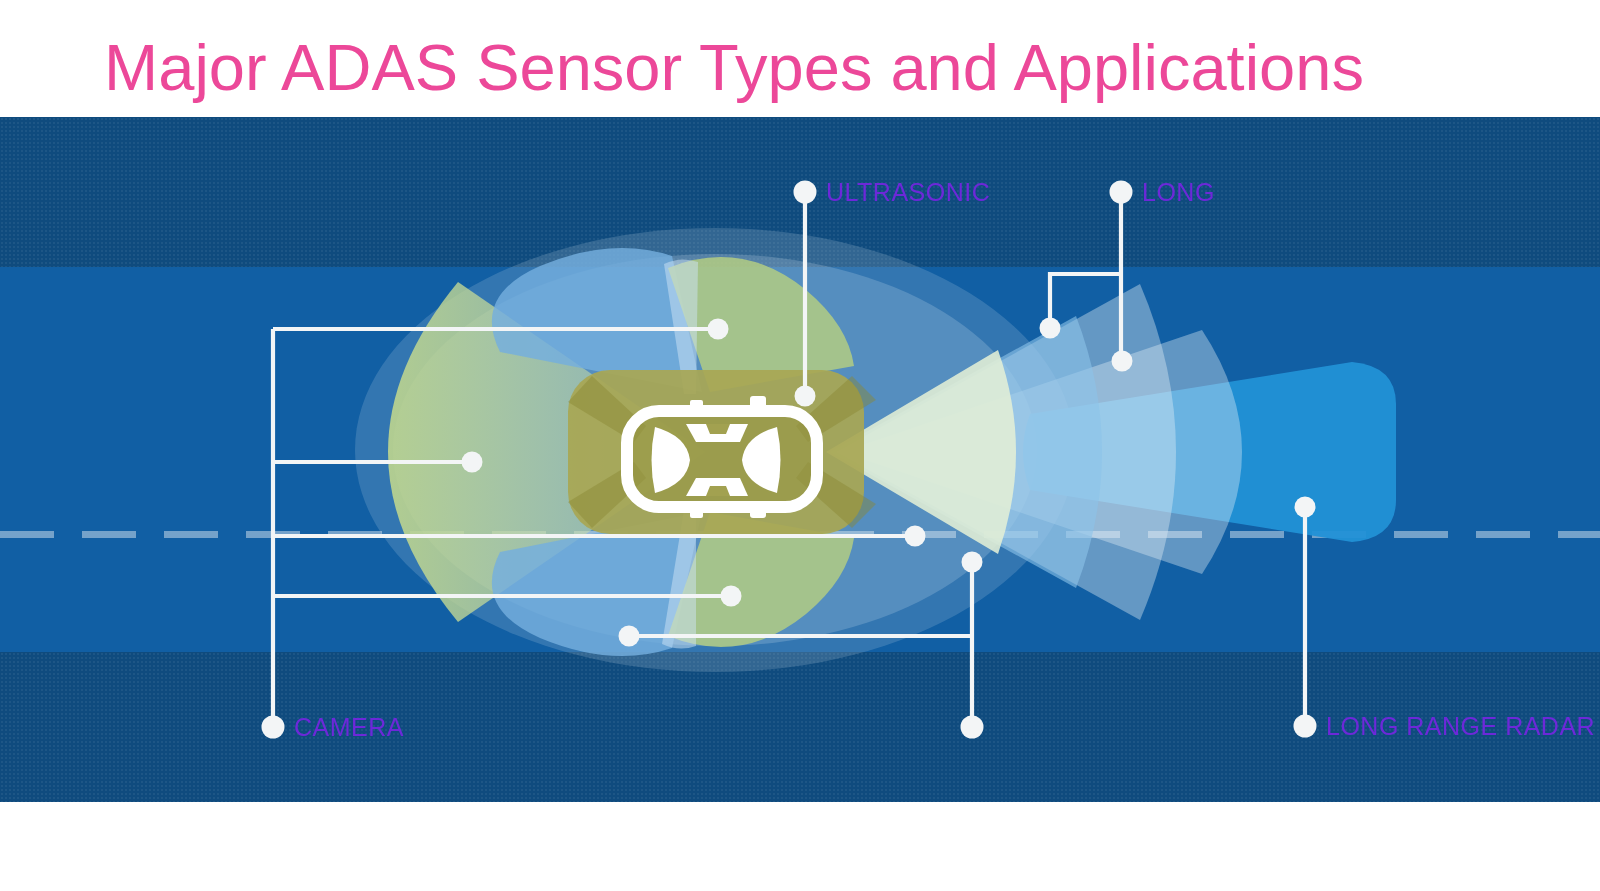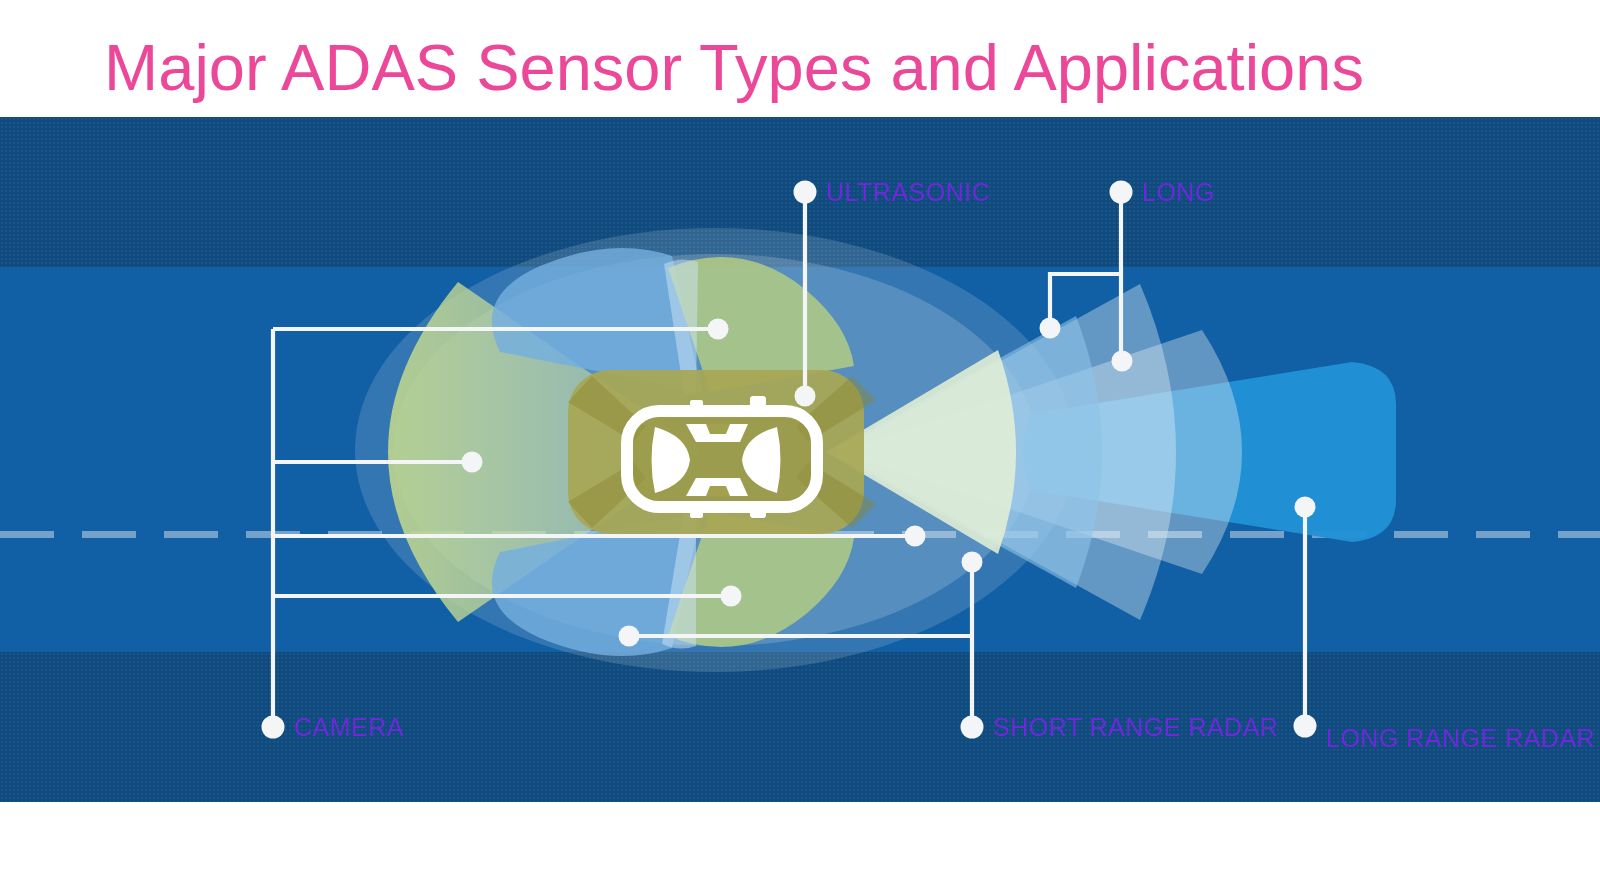--- a/index.html
+++ b/index.html
@@ -160,20 +160,19 @@
         <circle cx="629" cy="636" r="10.5"></circle>
         <circle cx="1305" cy="726" r="11.5"></circle>
         <circle cx="1305" cy="507" r="10.5"></circle>
       </g>
     </svg>
   </div>
 
   <div class="s-label" style="left:826px;top:176px;">ULTRASONIC</div>
   <div class="s-label" style="left:1142px;top:176px;">LONG</div>
   <div class="s-label" style="left:294px;top:711px;">CAMERA</div>
-  <div class="s-label" style="left:993px;top:711px;">SHORT RANGE RADAR</div>
-  <div class="s-label" style="left:1326px;top:710px;margin-top:12px;">LONG RANGE RADAR</div>
+  <div class="s-label" style="left:1326px;top:710px;">LONG RANGE RADAR</div>
 
   <div class="footer">
     
   </div>
 
 </div>
 
 </body></html>

